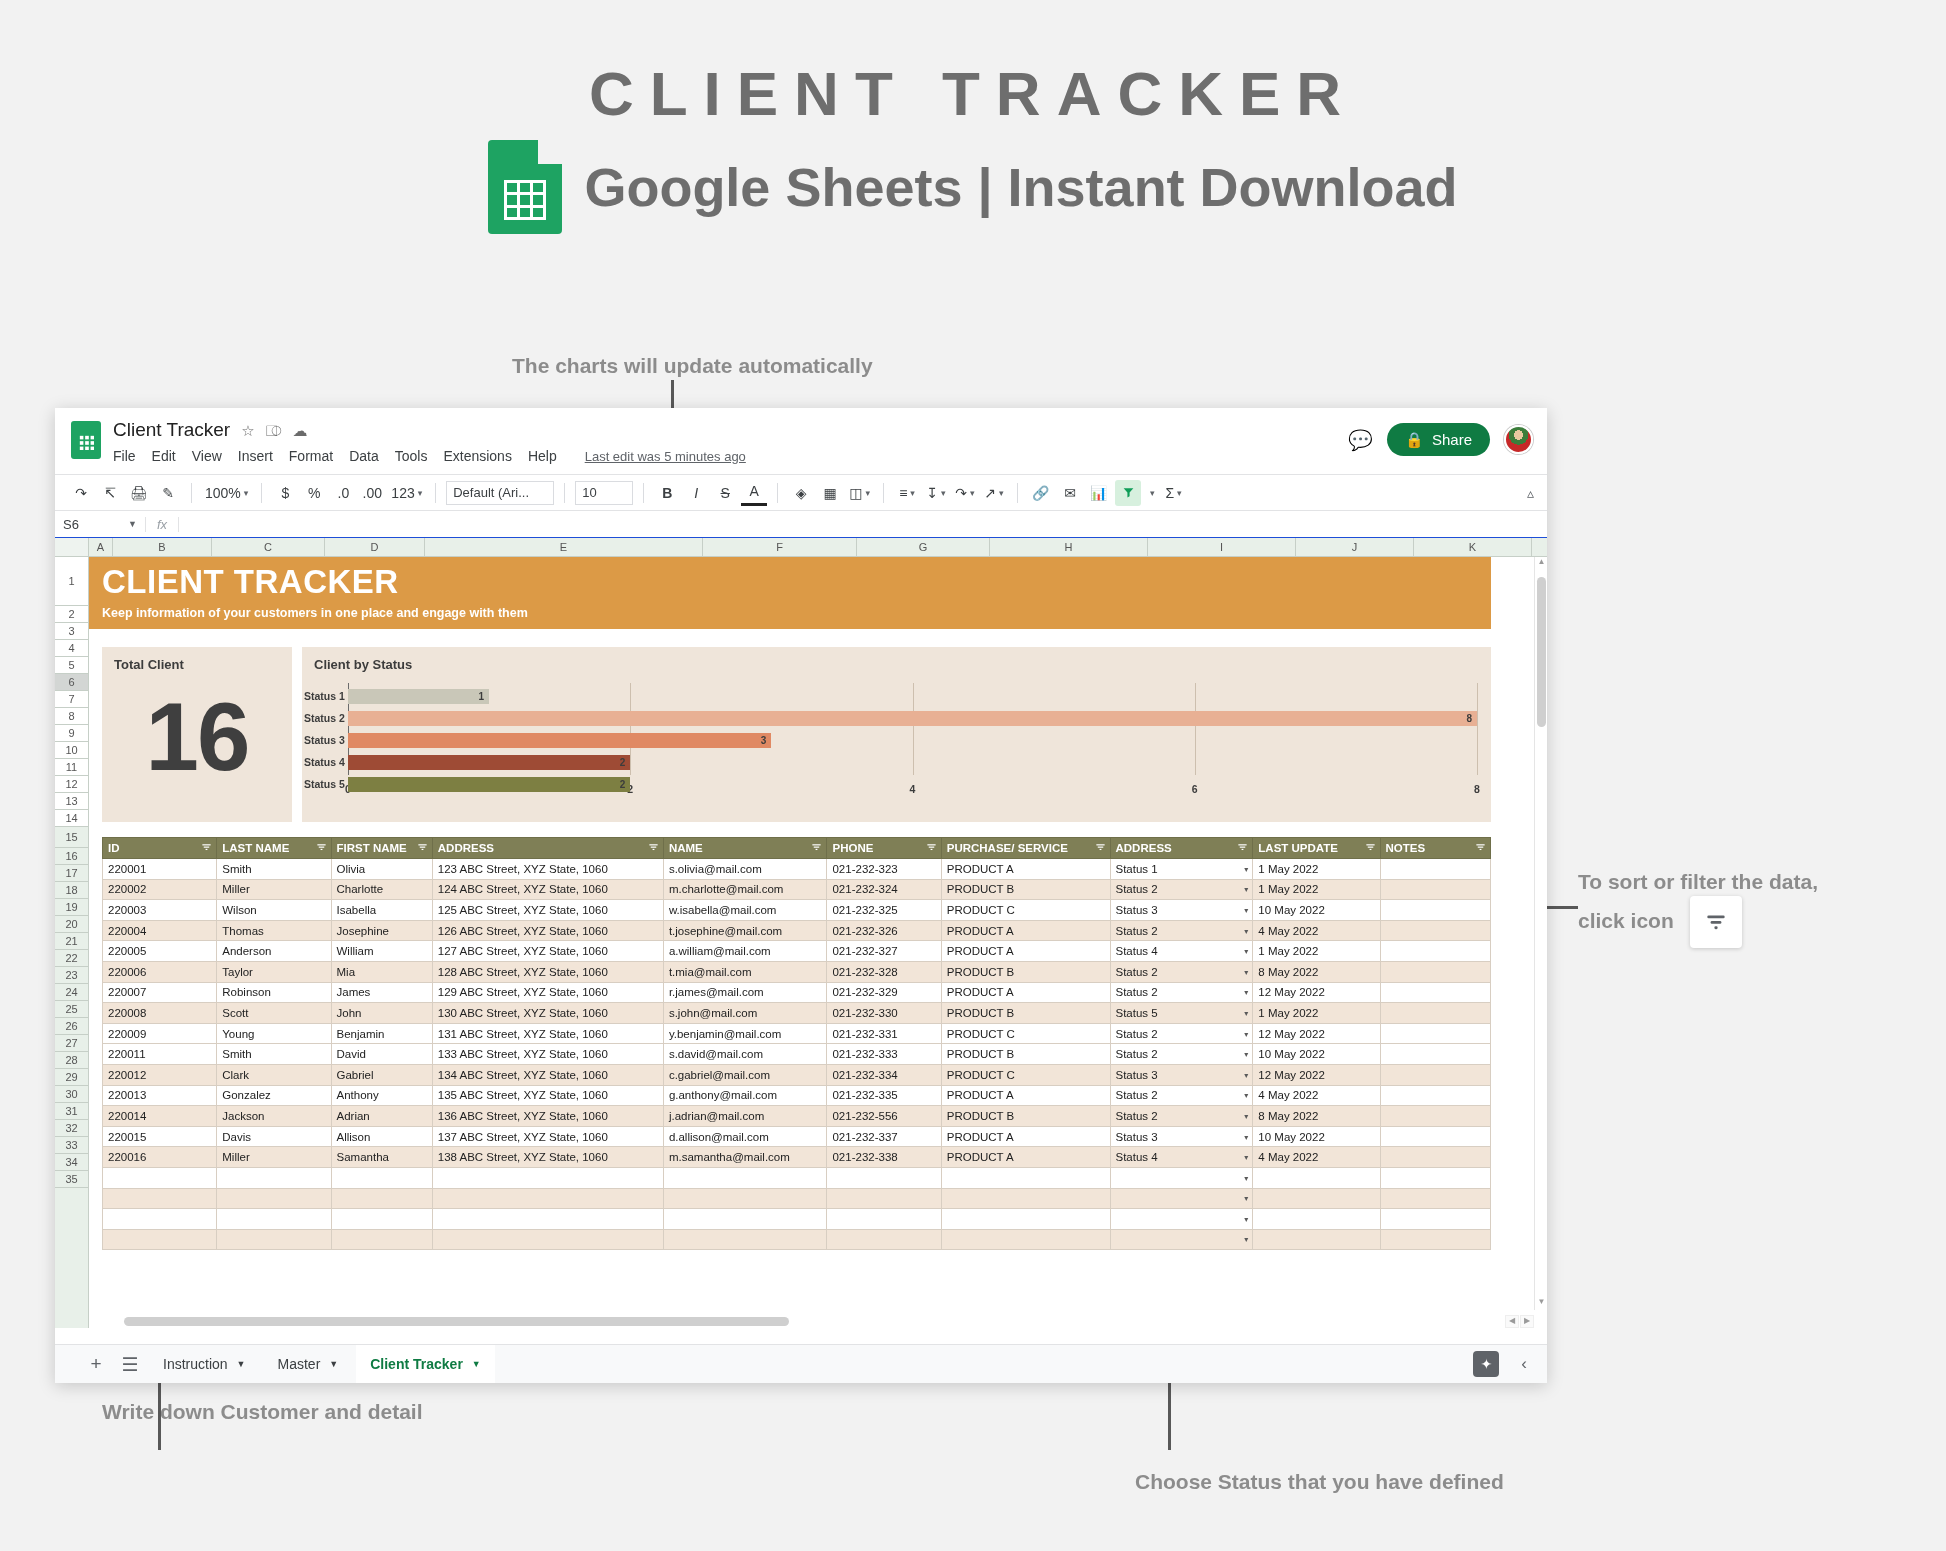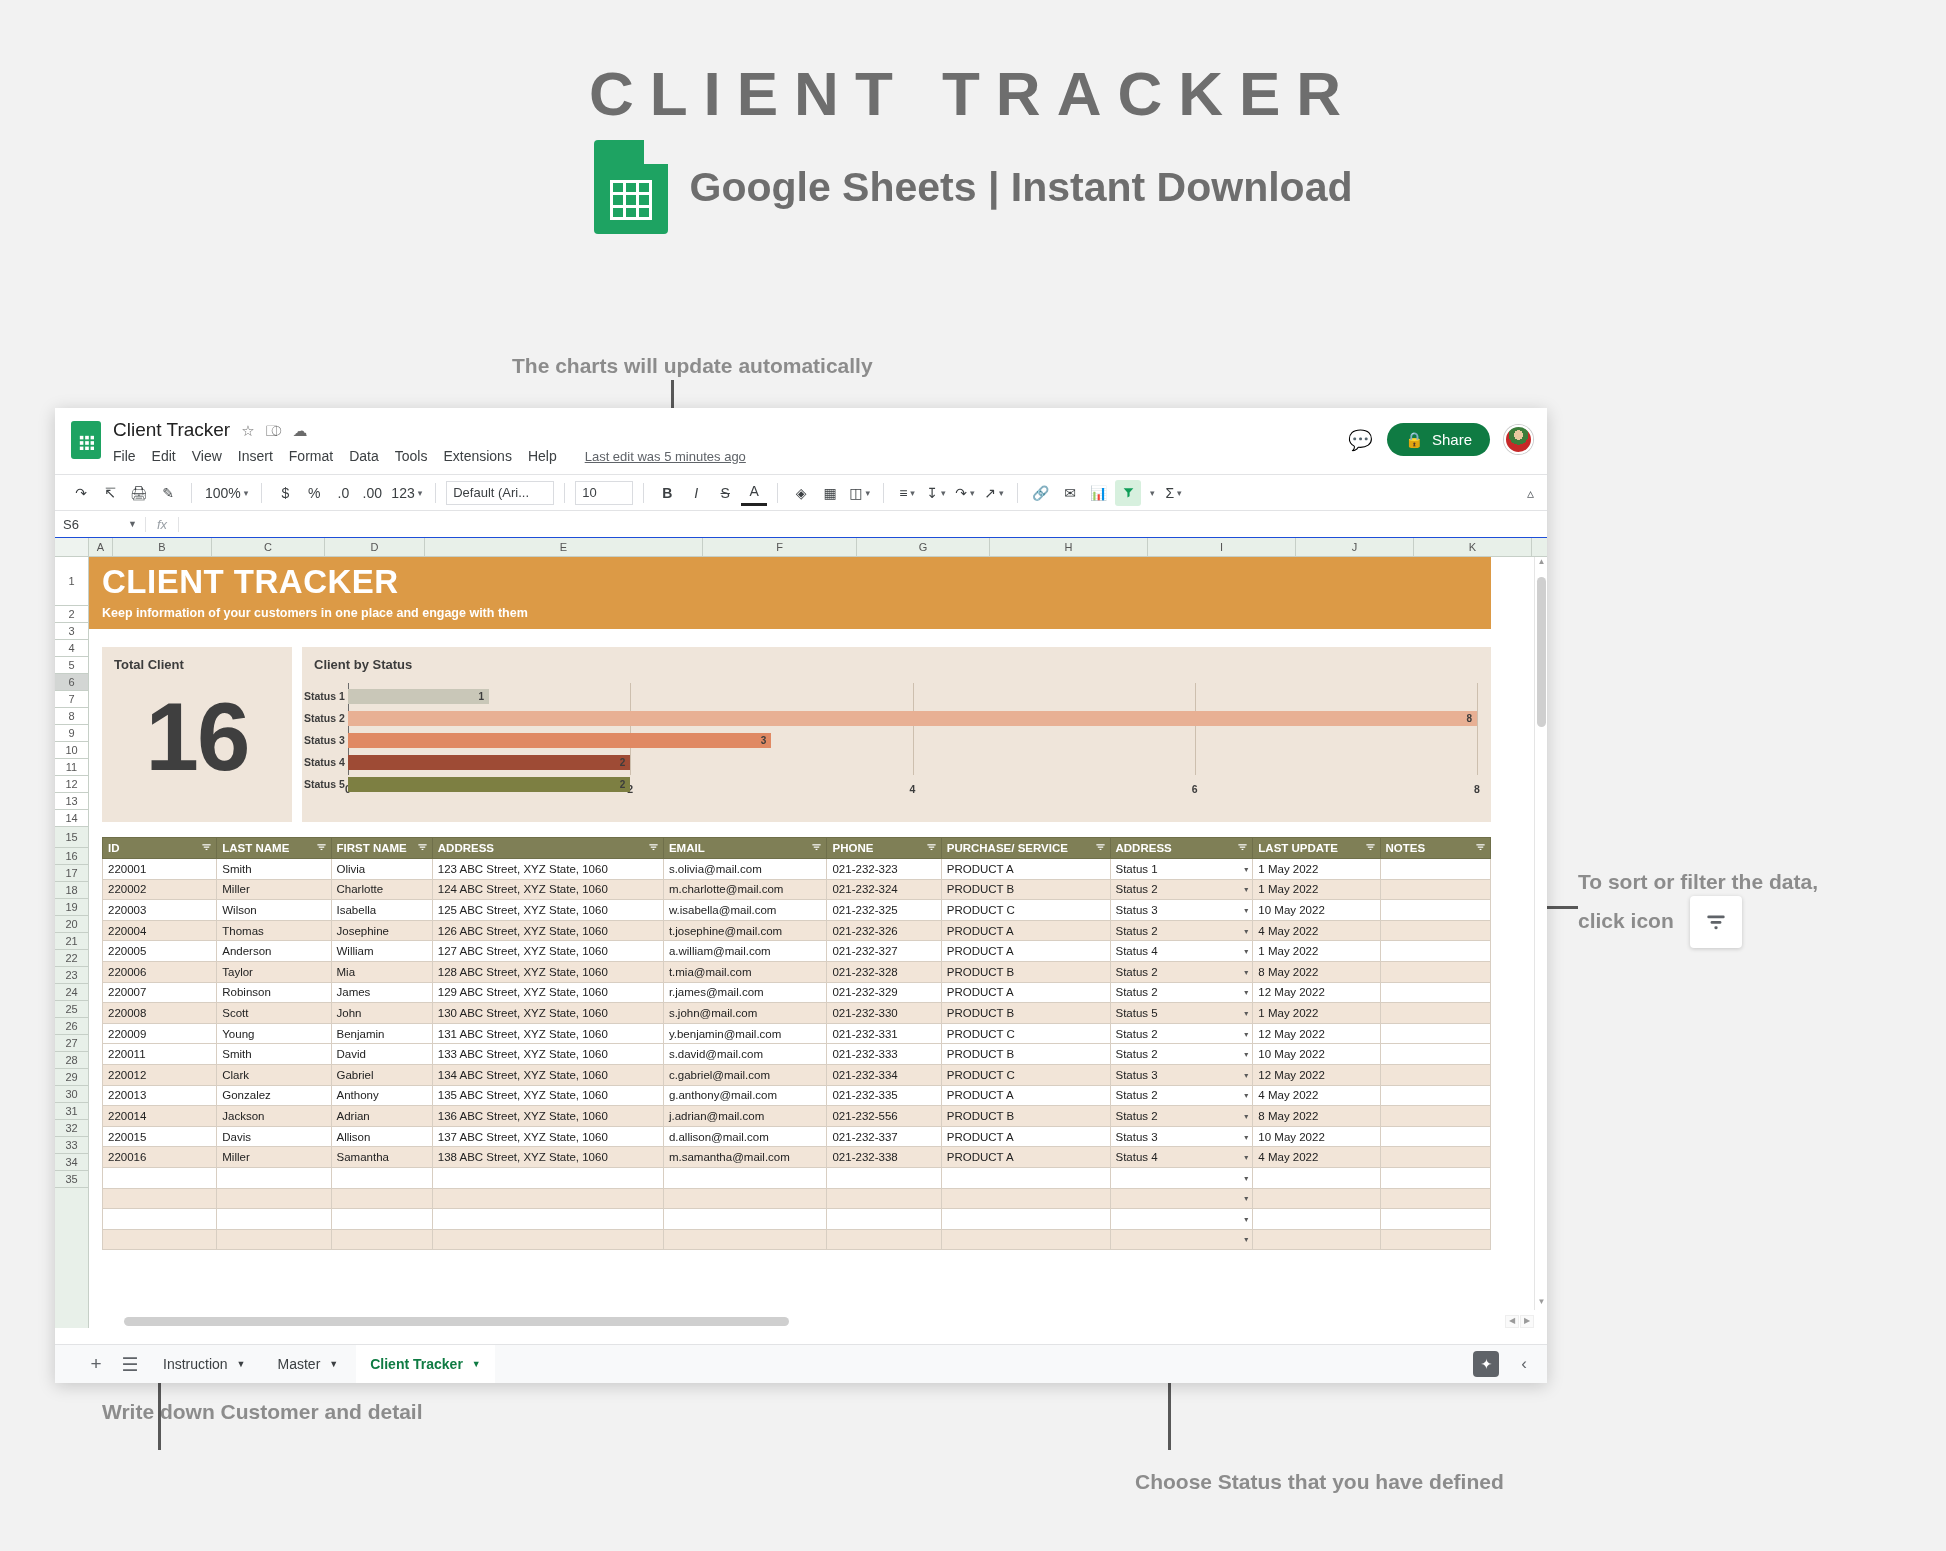--- a/index.html
+++ b/index.html
@@ -33,21 +33,21 @@
     border-color: #a8dcc0 #f2f2f2 #f2f2f2 #a8dcc0;
   }
   .gsheet-grid {
     position: absolute; left: 16px; top: 40px; width: 42px; height: 40px;
     background: #fff; display: grid;
     grid-template-columns: 1fr 1fr 1fr; grid-template-rows: 1fr 1fr 1fr;
     gap: 3px; padding: 3px;
   }
   .gsheet-grid i { background: #1ea362; display: block; }
   .promo-sub {
-    font-size: 41px; font-weight: 700; color: #6e6e6e; white-space: nowrap;
+    font-size: 54px; font-weight: 700; color: #6e6e6e; white-space: nowrap;
   }
 
   
   .callout {
     position: absolute;
     font-size: 21px; font-weight: 700; color: #8c8c8c;
     line-height: 1.35;
   }
   #callout-charts { top: 352px; left: 512px; }
   #callout-sort   { top: 868px; left: 1578px; width: 340px; }
@@ -492,21 +492,21 @@
                 <th style="width: 78px;"><span>FIRST NAME</span><span class="fi"><svg width="11" height="11" viewBox="0 0 24 24" fill="#ffffff">
                       <rect x="3" y="6" width="18" height="2.6"></rect>
                       <rect x="6" y="11" width="12" height="2.6"></rect>
                       <rect x="10" y="16" width="4" height="2.6"></rect>
                     </svg></span></th>
                 <th style="width: 178px;"><span>ADDRESS</span><span class="fi"><svg width="11" height="11" viewBox="0 0 24 24" fill="#ffffff">
                       <rect x="3" y="6" width="18" height="2.6"></rect>
                       <rect x="6" y="11" width="12" height="2.6"></rect>
                       <rect x="10" y="16" width="4" height="2.6"></rect>
                     </svg></span></th>
-                <th style="width: 126px;"><span>EMAIL</span><span class="fi"><svg width="11" height="11" viewBox="0 0 24 24" fill="#ffffff">
+                <th style="width: 126px;"><span>NAME</span><span class="fi"><svg width="11" height="11" viewBox="0 0 24 24" fill="#ffffff">
                       <rect x="3" y="6" width="18" height="2.6"></rect>
                       <rect x="6" y="11" width="12" height="2.6"></rect>
                       <rect x="10" y="16" width="4" height="2.6"></rect>
                     </svg></span></th>
                 <th style="width: 88px;"><span>PHONE</span><span class="fi"><svg width="11" height="11" viewBox="0 0 24 24" fill="#ffffff">
                       <rect x="3" y="6" width="18" height="2.6"></rect>
                       <rect x="6" y="11" width="12" height="2.6"></rect>
                       <rect x="10" y="16" width="4" height="2.6"></rect>
                     </svg></span></th>
                 <th style="width: 130px;"><span>PURCHASE/ SERVICE</span><span class="fi"><svg width="11" height="11" viewBox="0 0 24 24" fill="#ffffff">

